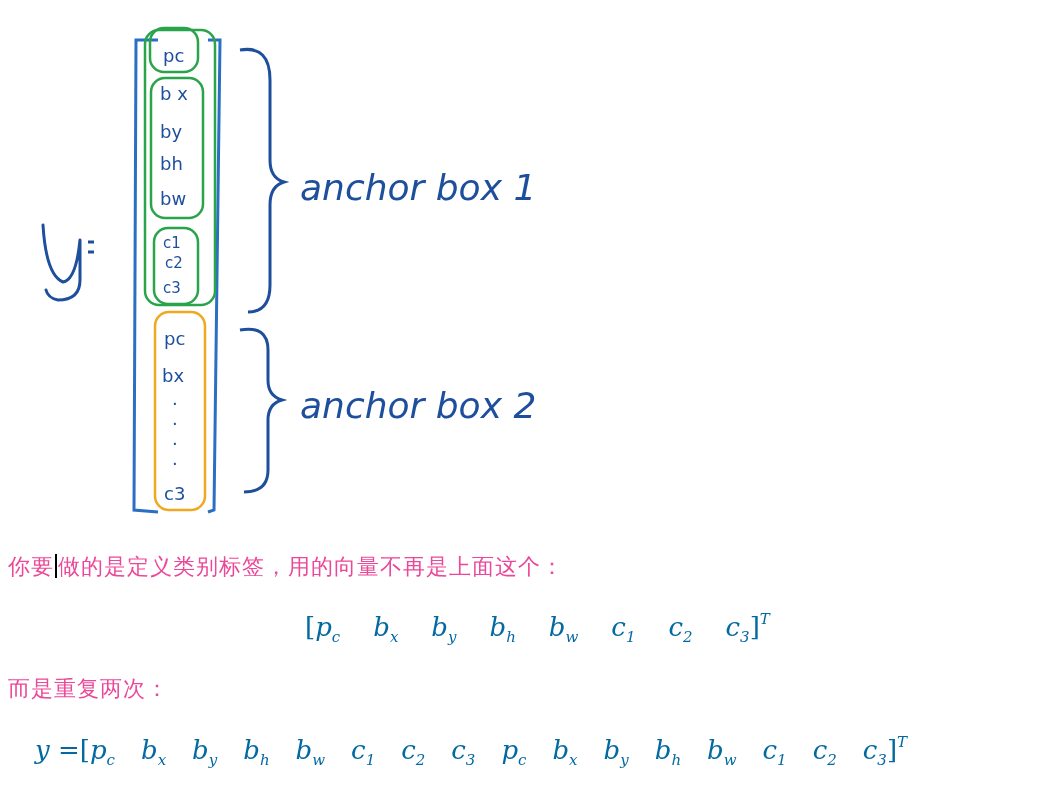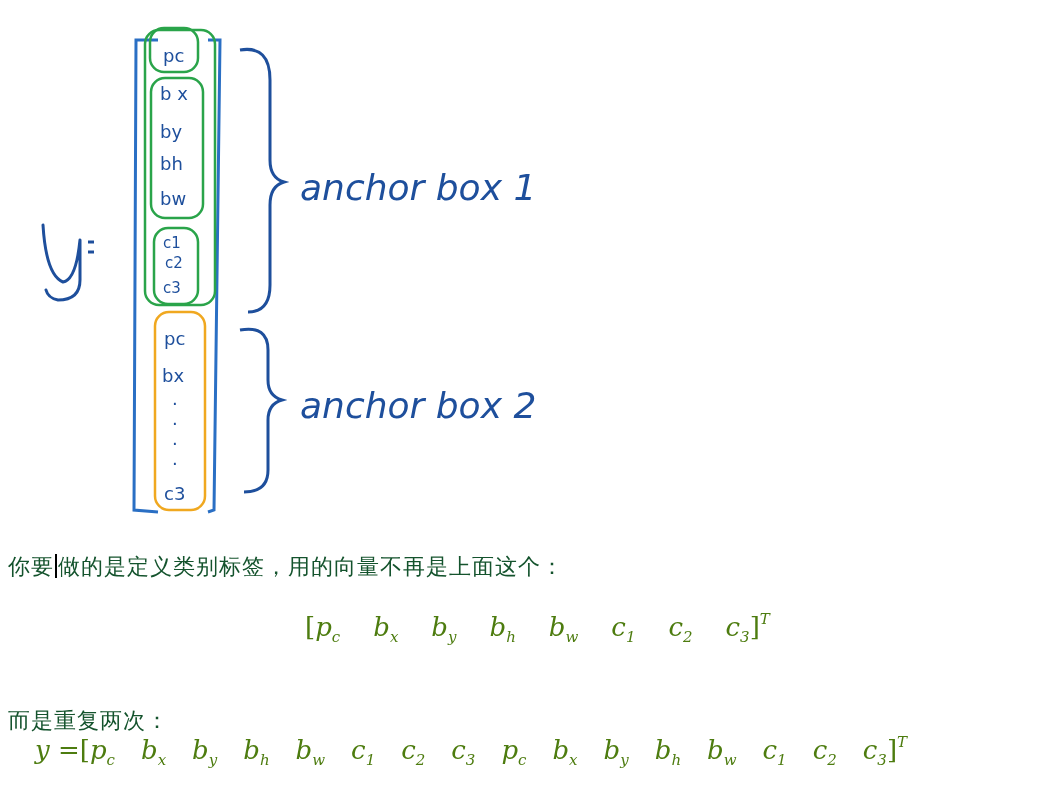--- a/index.html
+++ b/index.html
@@ -1,21 +1,21 @@
 <!DOCTYPE html>
 <html><head>
   <meta charset="utf-8">
   <style>
     html, body { margin:0; padding:0; background:#ffffff; }
     body { width:1062px; height:808px; position:relative; overflow:hidden; font-family:"DejaVu Serif", serif; color:#1a1a1a; }
     .figure { position:absolute; left:8px; top:0; width:620px; height:520px; }
     .figure svg { width:620px; height:520px; display:block; }
     .hand { font-family:"DejaVu Sans", sans-serif; fill:#1e4f9c; }
-    .para { position:absolute; left:8px; font-family:"DejaVu Serif", serif; font-size:22px; letter-spacing:1px; color:#14532d; }
-    .math { position:absolute; font-family:"DejaVu Serif", serif; font-style:italic; font-size:26px; color:#4d7c0f; white-space:nowrap; }
+    .para { position:absolute; left:8px; font-family:"DejaVu Serif", serif; font-size:22px; letter-spacing:1px; color:#ec4899; }
+    .math { position:absolute; font-family:"DejaVu Serif", serif; font-style:italic; font-size:26px; color:#0369a1; white-space:nowrap; }
     .math .t { display:inline-block; }
     .math sub { font-size:15px; vertical-align:-6px; }
     .math sup { font-size:15px; vertical-align:12px; }
     .math .br { font-style:normal; }
     .caret { display:inline-block; width:2px; height:24px; background:#000; vertical-align:-4px; margin:0 1px; }
   </style>
 </head>
 <body>
 
 <div class="figure">
@@ -60,15 +60,15 @@
     <text class="hand" x="292" y="418" font-size="36" font-style="italic">anchor box 2</text>
   </svg>
 </div>
 
 <div class="para" style="top:552px;">
   <span>你要</span><span class="caret"></span><span>做的是定义类别标签，用的向量不再是上面这个：</span>
 </div>
 
 <div class="math" style="top:610px; left:305px;" id="eq1"><span class="br">[</span><span class="t" style="margin-right:33px">p<sub>c</sub></span><span class="t" style="margin-right:33px">b<sub>x</sub></span><span class="t" style="margin-right:33px">b<sub>y</sub></span><span class="t" style="margin-right:33px">b<sub>h</sub></span><span class="t" style="margin-right:33px">b<sub>w</sub></span><span class="t" style="margin-right:33px">c<sub>1</sub></span><span class="t" style="margin-right:33px">c<sub>2</sub></span><span class="t" style="margin-right:0px">c<sub>3</sub></span><span class="br">]</span><sup>T</sup></div>
 
-<div class="para" style="top:706px;">而是重复两次：</div>
+<div class="para" style="top:674px;">而是重复两次：</div>
 
 <div class="math" style="top:733px; left:35px;" id="eq2"><span class="t">y <span style="font-style:normal"> = </span> </span><span class="br">[</span><span class="t" style="margin-right:26px">p<sub>c</sub></span><span class="t" style="margin-right:26px">b<sub>x</sub></span><span class="t" style="margin-right:26px">b<sub>y</sub></span><span class="t" style="margin-right:26px">b<sub>h</sub></span><span class="t" style="margin-right:26px">b<sub>w</sub></span><span class="t" style="margin-right:26px">c<sub>1</sub></span><span class="t" style="margin-right:26px">c<sub>2</sub></span><span class="t" style="margin-right:26px">c<sub>3</sub></span><span class="t" style="margin-right:26px">p<sub>c</sub></span><span class="t" style="margin-right:26px">b<sub>x</sub></span><span class="t" style="margin-right:26px">b<sub>y</sub></span><span class="t" style="margin-right:26px">b<sub>h</sub></span><span class="t" style="margin-right:26px">b<sub>w</sub></span><span class="t" style="margin-right:26px">c<sub>1</sub></span><span class="t" style="margin-right:26px">c<sub>2</sub></span><span class="t" style="margin-right:0px">c<sub>3</sub></span><span class="br">]</span><sup>T</sup></div>
 
 </body></html>

